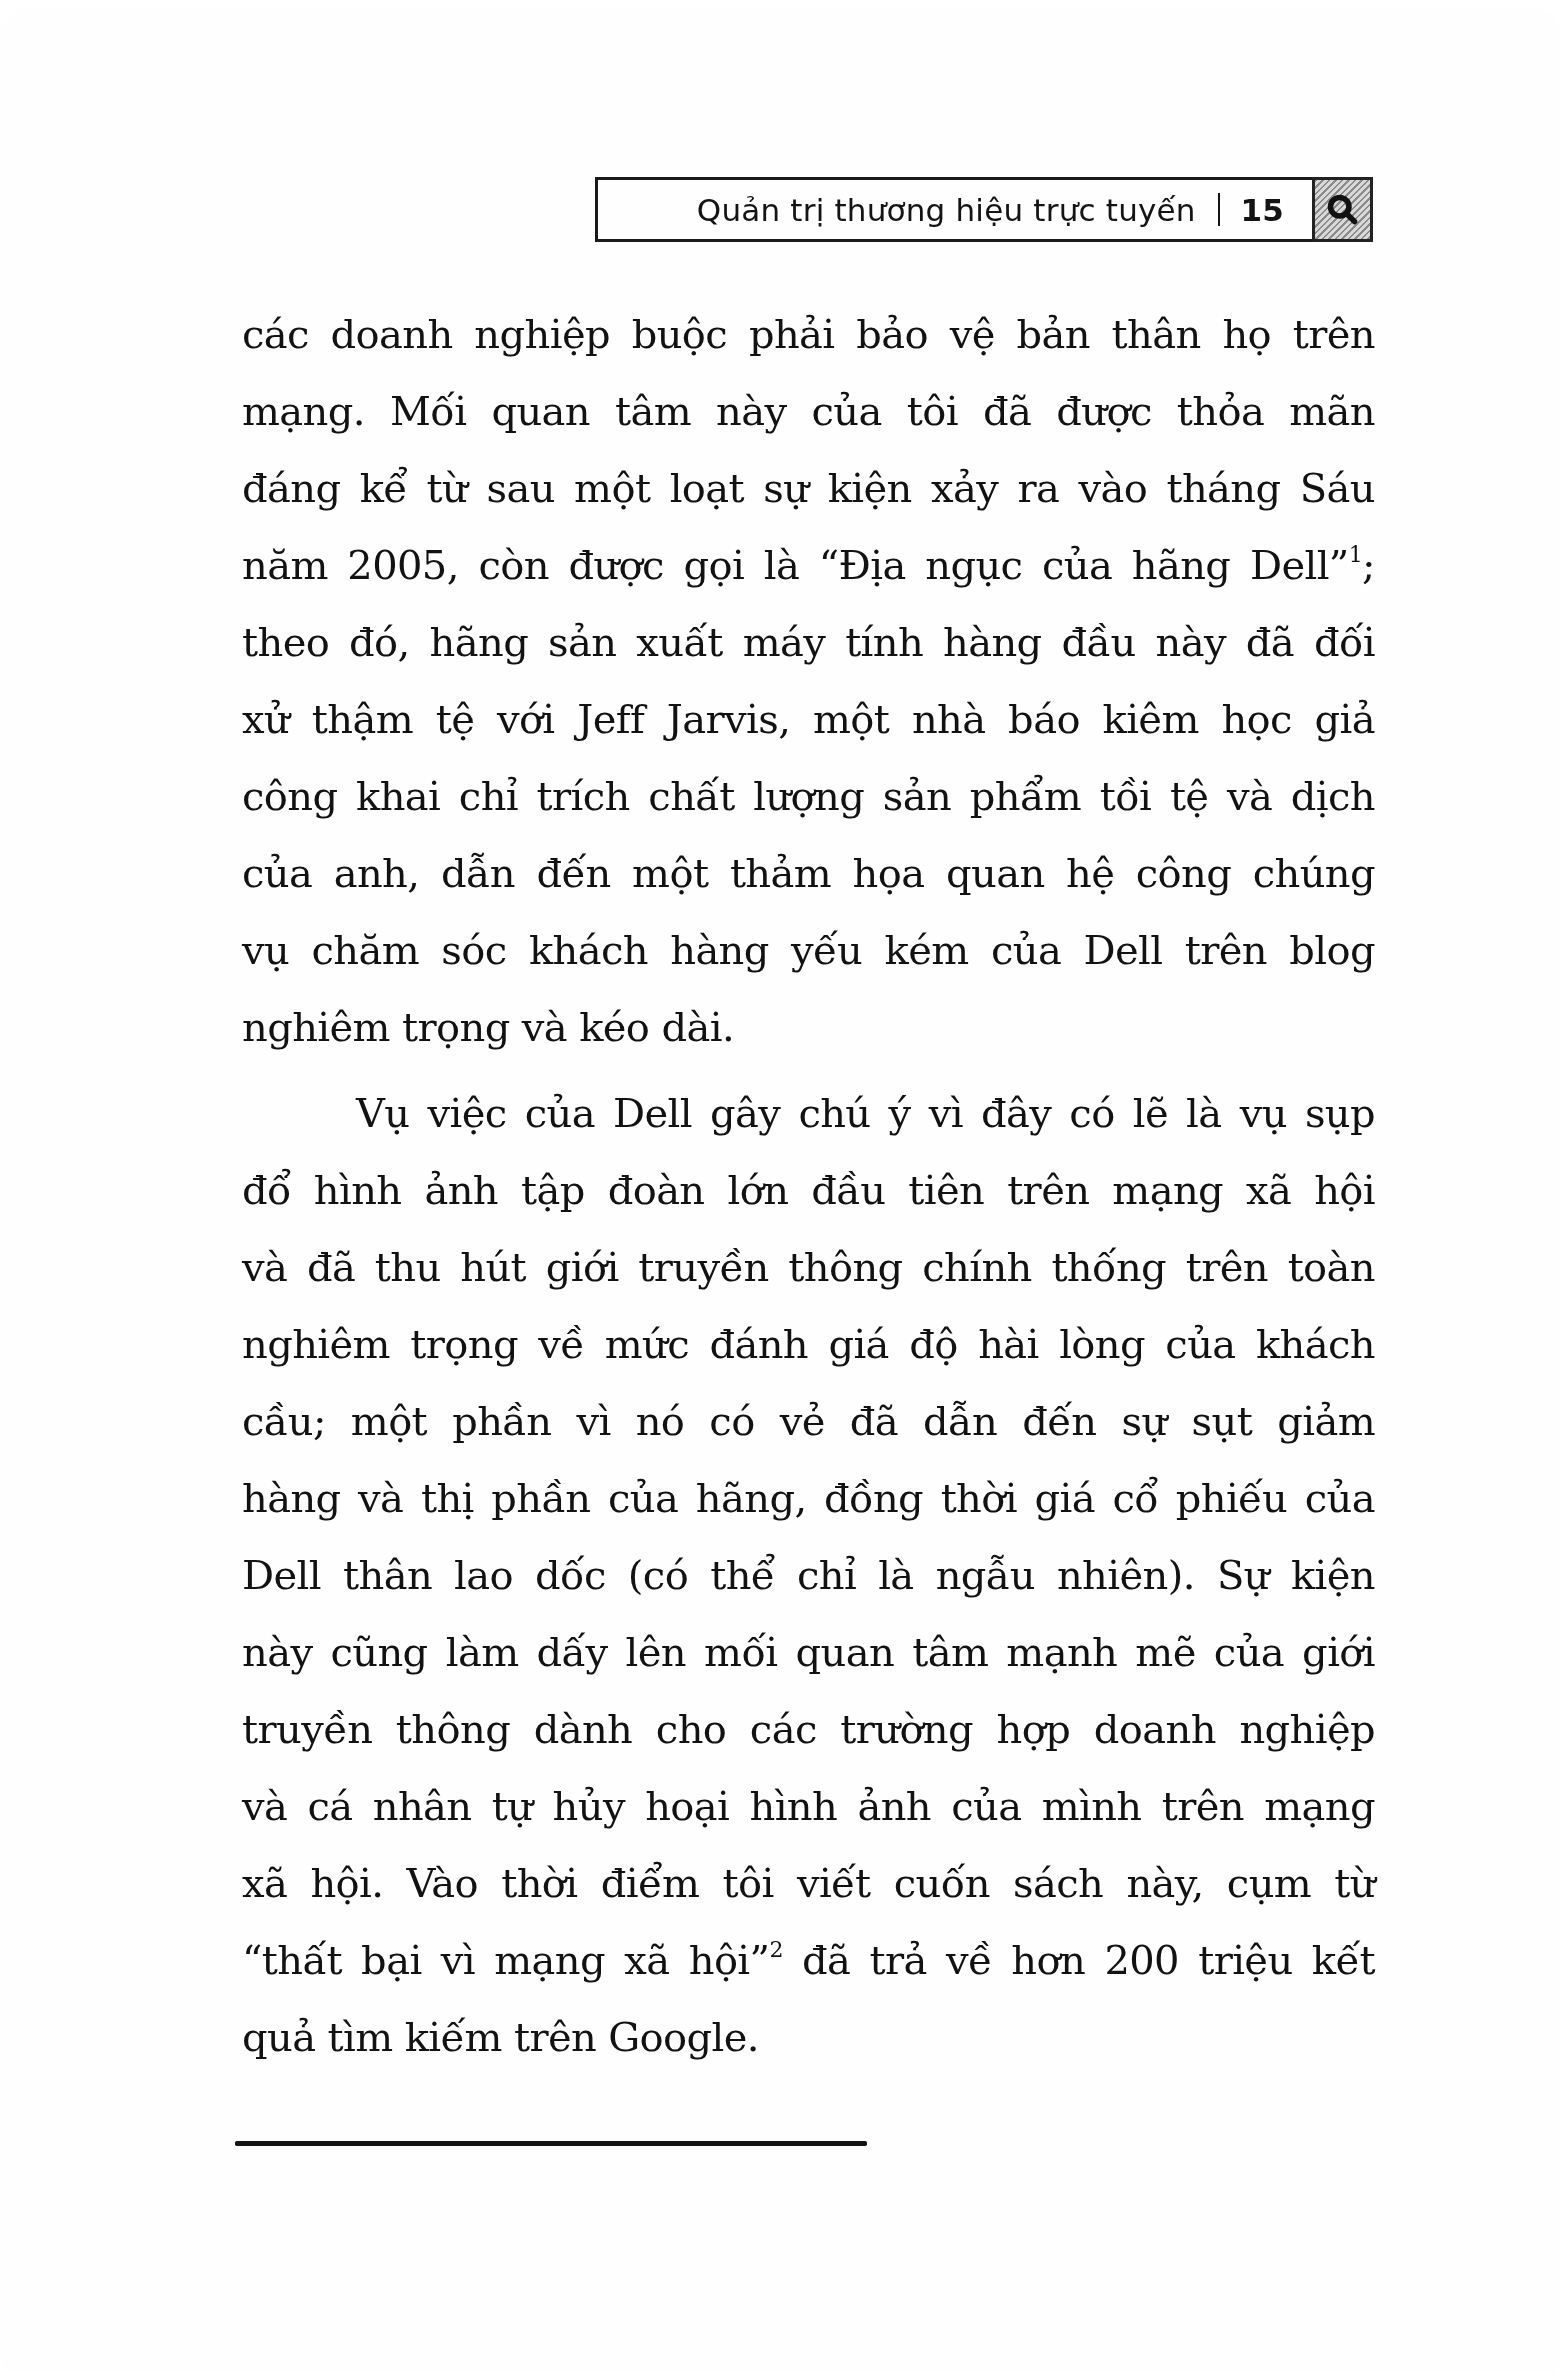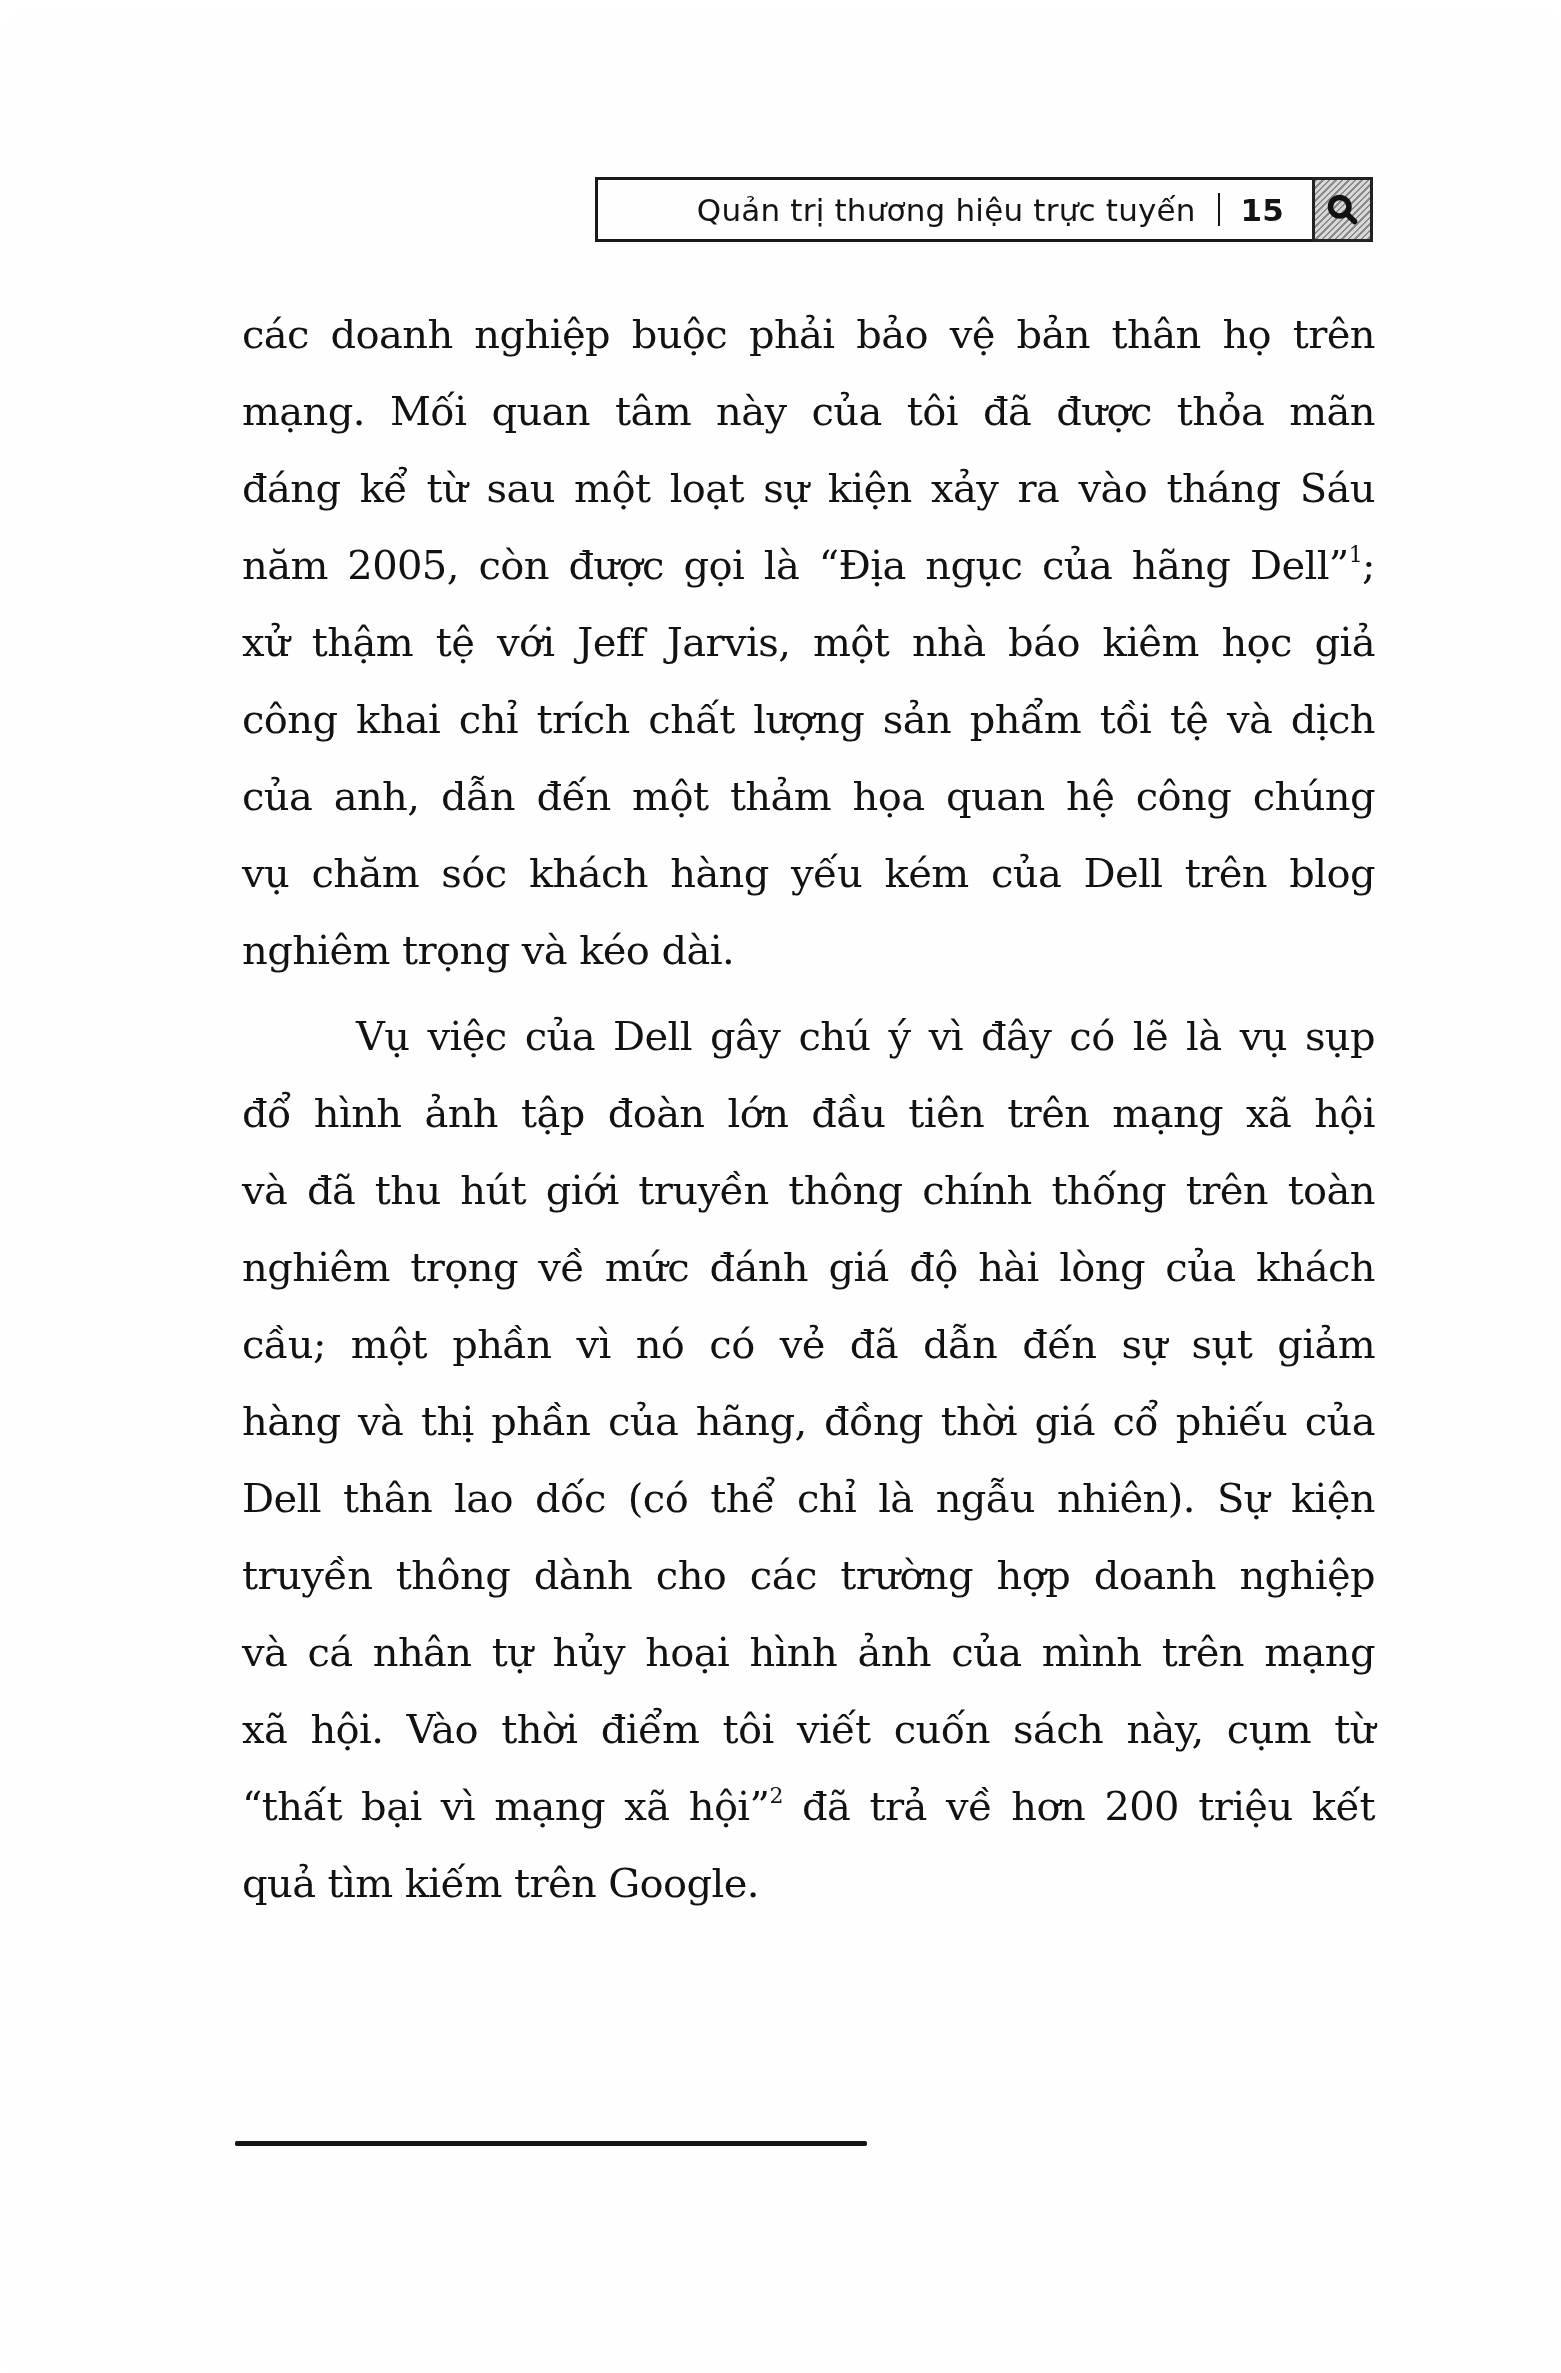--- a/index.html
+++ b/index.html
@@ -146,34 +146,36 @@
       </svg>
     </div>
   </div>
 
   <div class="body-text">
     <p>
       <span class="line">các doanh nghiệp buộc phải bảo vệ bản thân họ trên</span>
       <span class="line">mạng. Mối quan tâm này của tôi đã được thỏa mãn</span>
       <span class="line">đáng kể từ sau một loạt sự kiện xảy ra vào tháng Sáu</span>
       <span class="line"><span>năm 2005, còn được gọi là “Địa ngục của hãng Dell”</span><sup>1</sup><span>;</span></span>
+      <span class="line">theo đó, hãng sản xuất máy tính hàng đầu này đã đối</span>
       <span class="line">xử thậm tệ với Jeff Jarvis, một nhà báo kiêm học giả</span>
       <span class="line">công khai chỉ trích chất lượng sản phẩm tồi tệ và dịch</span>
       <span class="line">của anh, dẫn đến một thảm họa quan hệ công chúng</span>
       <span class="line">vụ chăm sóc khách hàng yếu kém của Dell trên blog</span>
       <span class="line last">nghiêm trọng và kéo dài.</span>
     </p>
     <p class="indent">
       <span class="line">Vụ việc của Dell gây chú ý vì đây có lẽ là vụ sụp</span>
       <span class="line" style="text-indent:0">đổ hình ảnh tập đoàn lớn đầu tiên trên mạng xã hội</span>
       <span class="line" style="text-indent:0">và đã thu hút giới truyền thông chính thống trên toàn</span>
       <span class="line" style="text-indent:0">nghiêm trọng về mức đánh giá độ hài lòng của khách</span>
       <span class="line" style="text-indent:0">cầu; một phần vì nó có vẻ đã dẫn đến sự sụt giảm</span>
       <span class="line" style="text-indent:0">hàng và thị phần của hãng, đồng thời giá cổ phiếu của</span>
       <span class="line" style="text-indent:0">Dell thân lao dốc (có thể chỉ là ngẫu nhiên). Sự kiện</span>
+      <span class="line" style="text-indent:0">này cũng làm dấy lên mối quan tâm mạnh mẽ của giới</span>
       <span class="line" style="text-indent:0">truyền thông dành cho các trường hợp doanh nghiệp</span>
       <span class="line" style="text-indent:0">và cá nhân tự hủy hoại hình ảnh của mình trên mạng</span>
       <span class="line" style="text-indent:0">xã hội. Vào thời điểm tôi viết cuốn sách này, cụm từ</span>
       <span class="line" style="text-indent:0"><span>“thất bại vì mạng xã hội”</span><sup>2</sup><span> đã trả về hơn 200 triệu kết</span></span>
       <span class="line last" style="text-indent:0">quả tìm kiếm trên Google.</span>
     </p>
   </div>
 
   <div class="footnote-rule"></div>
 

